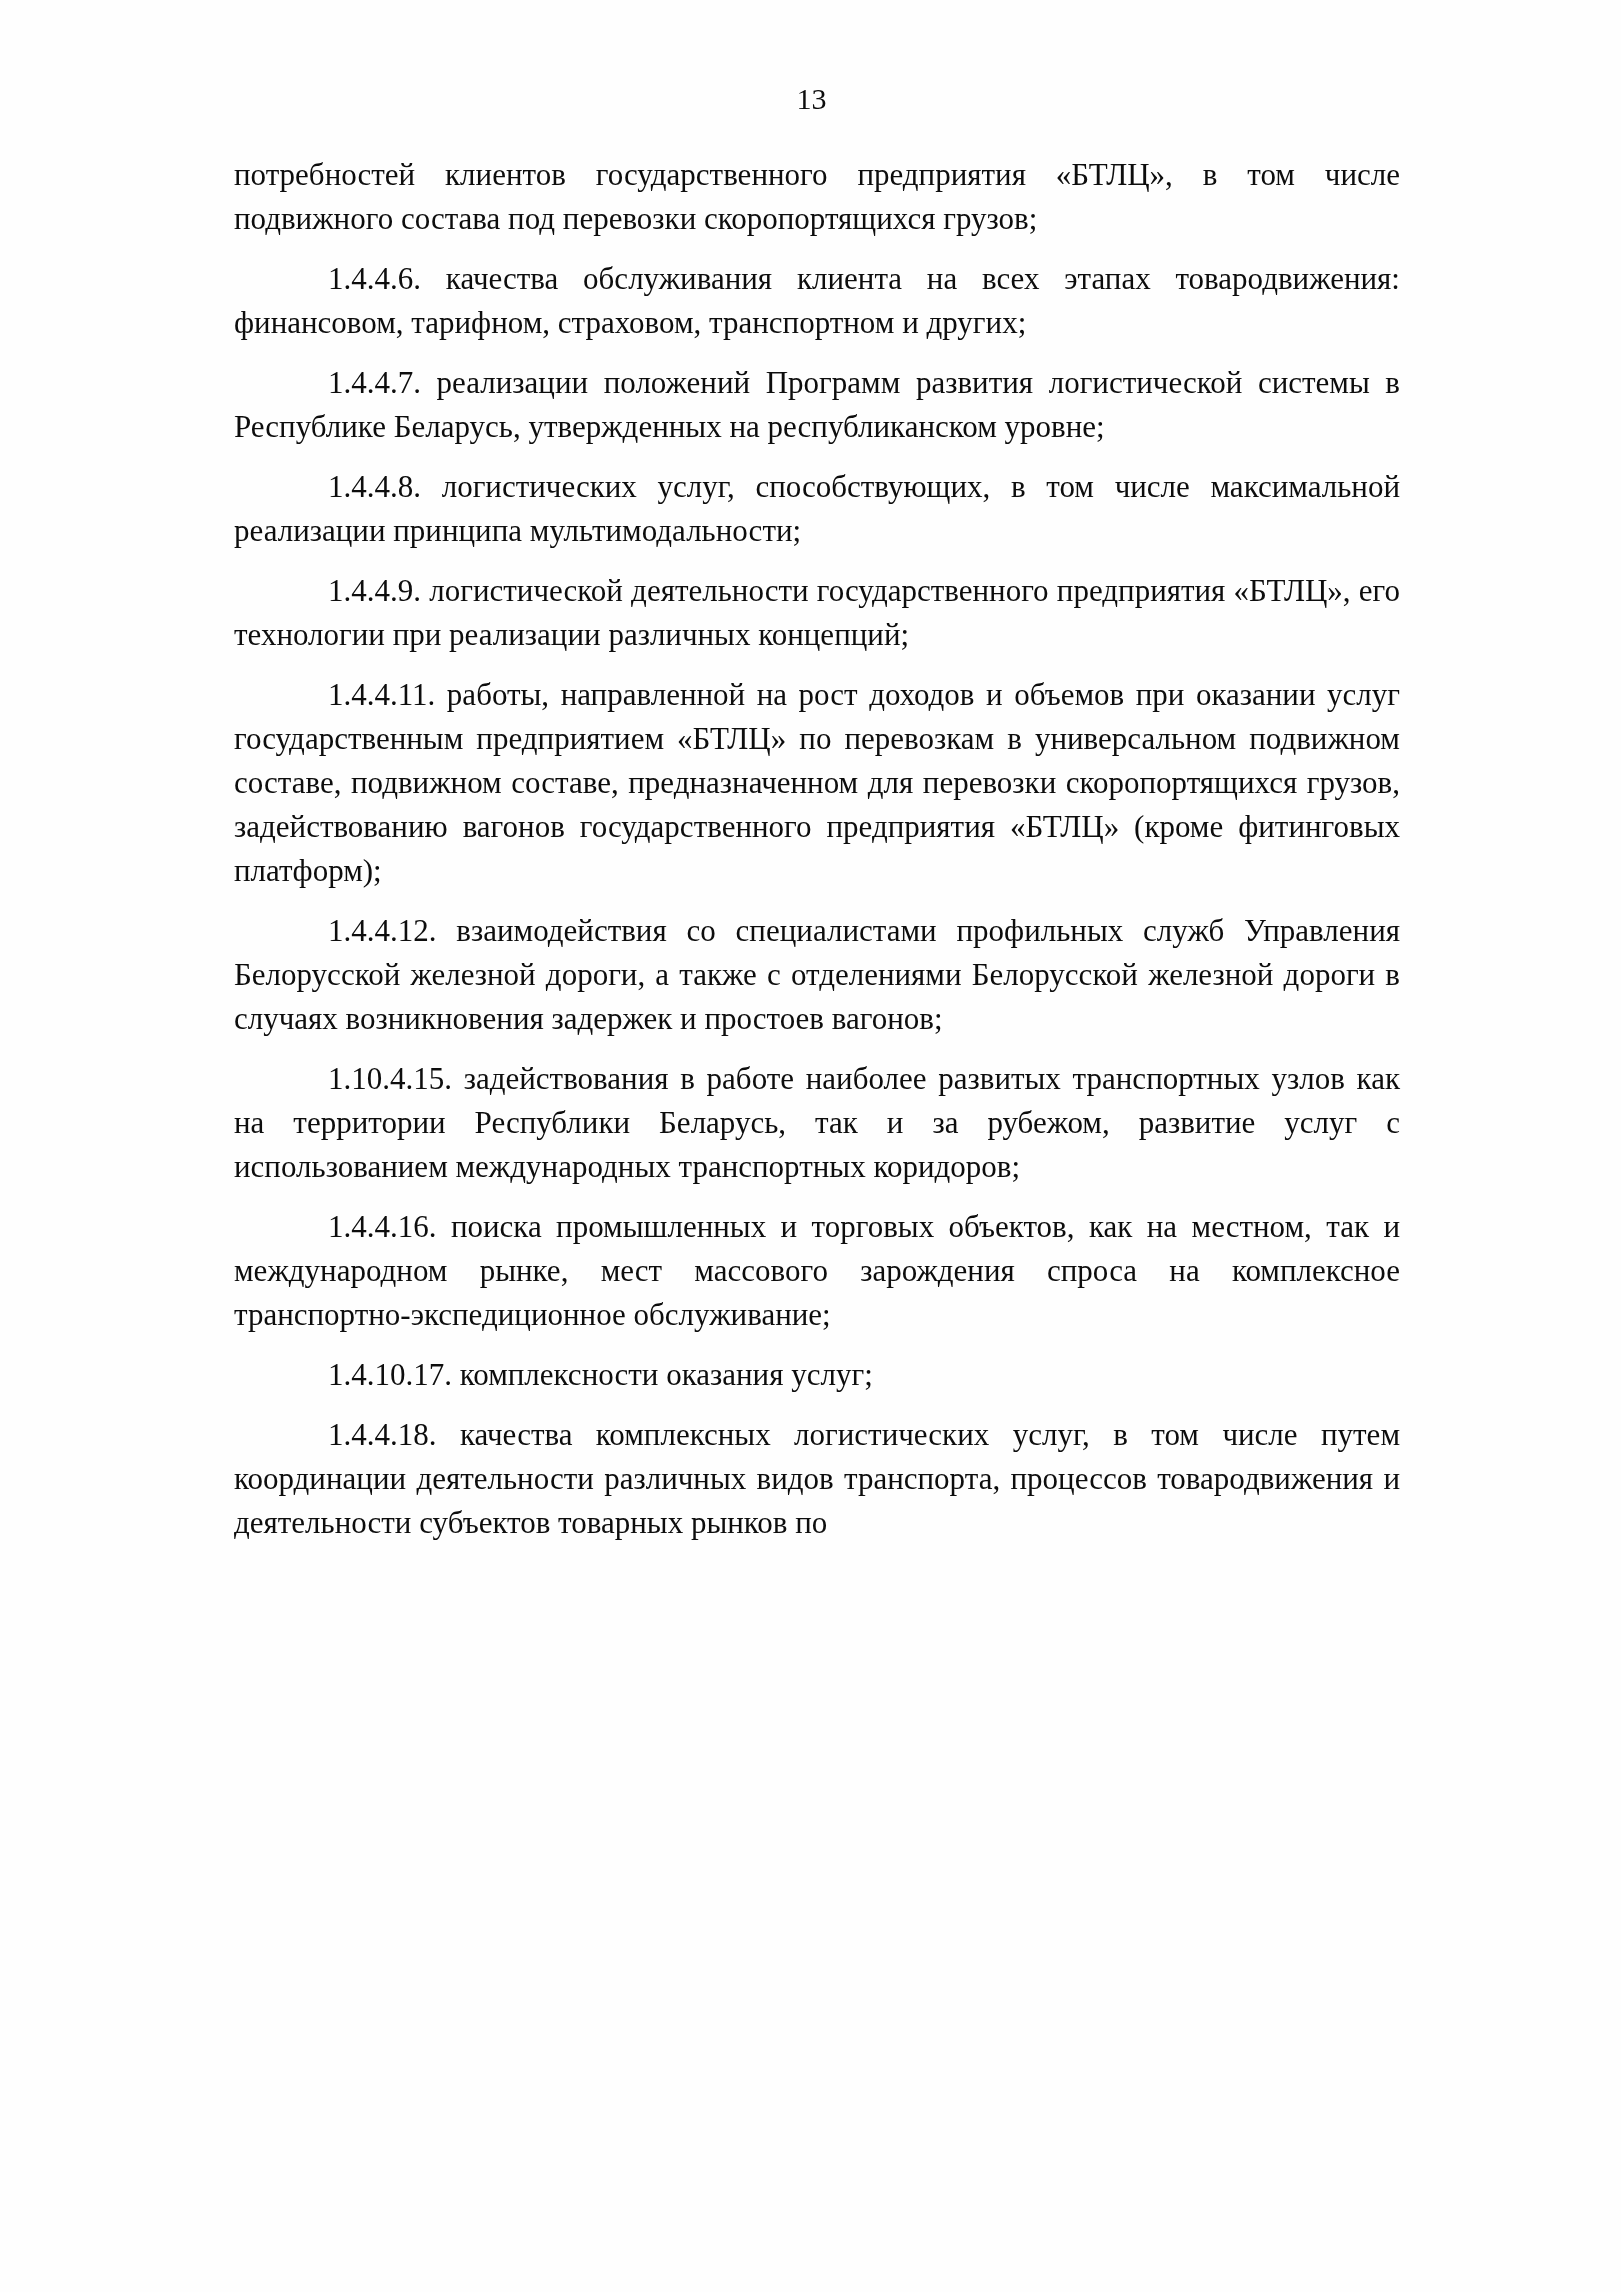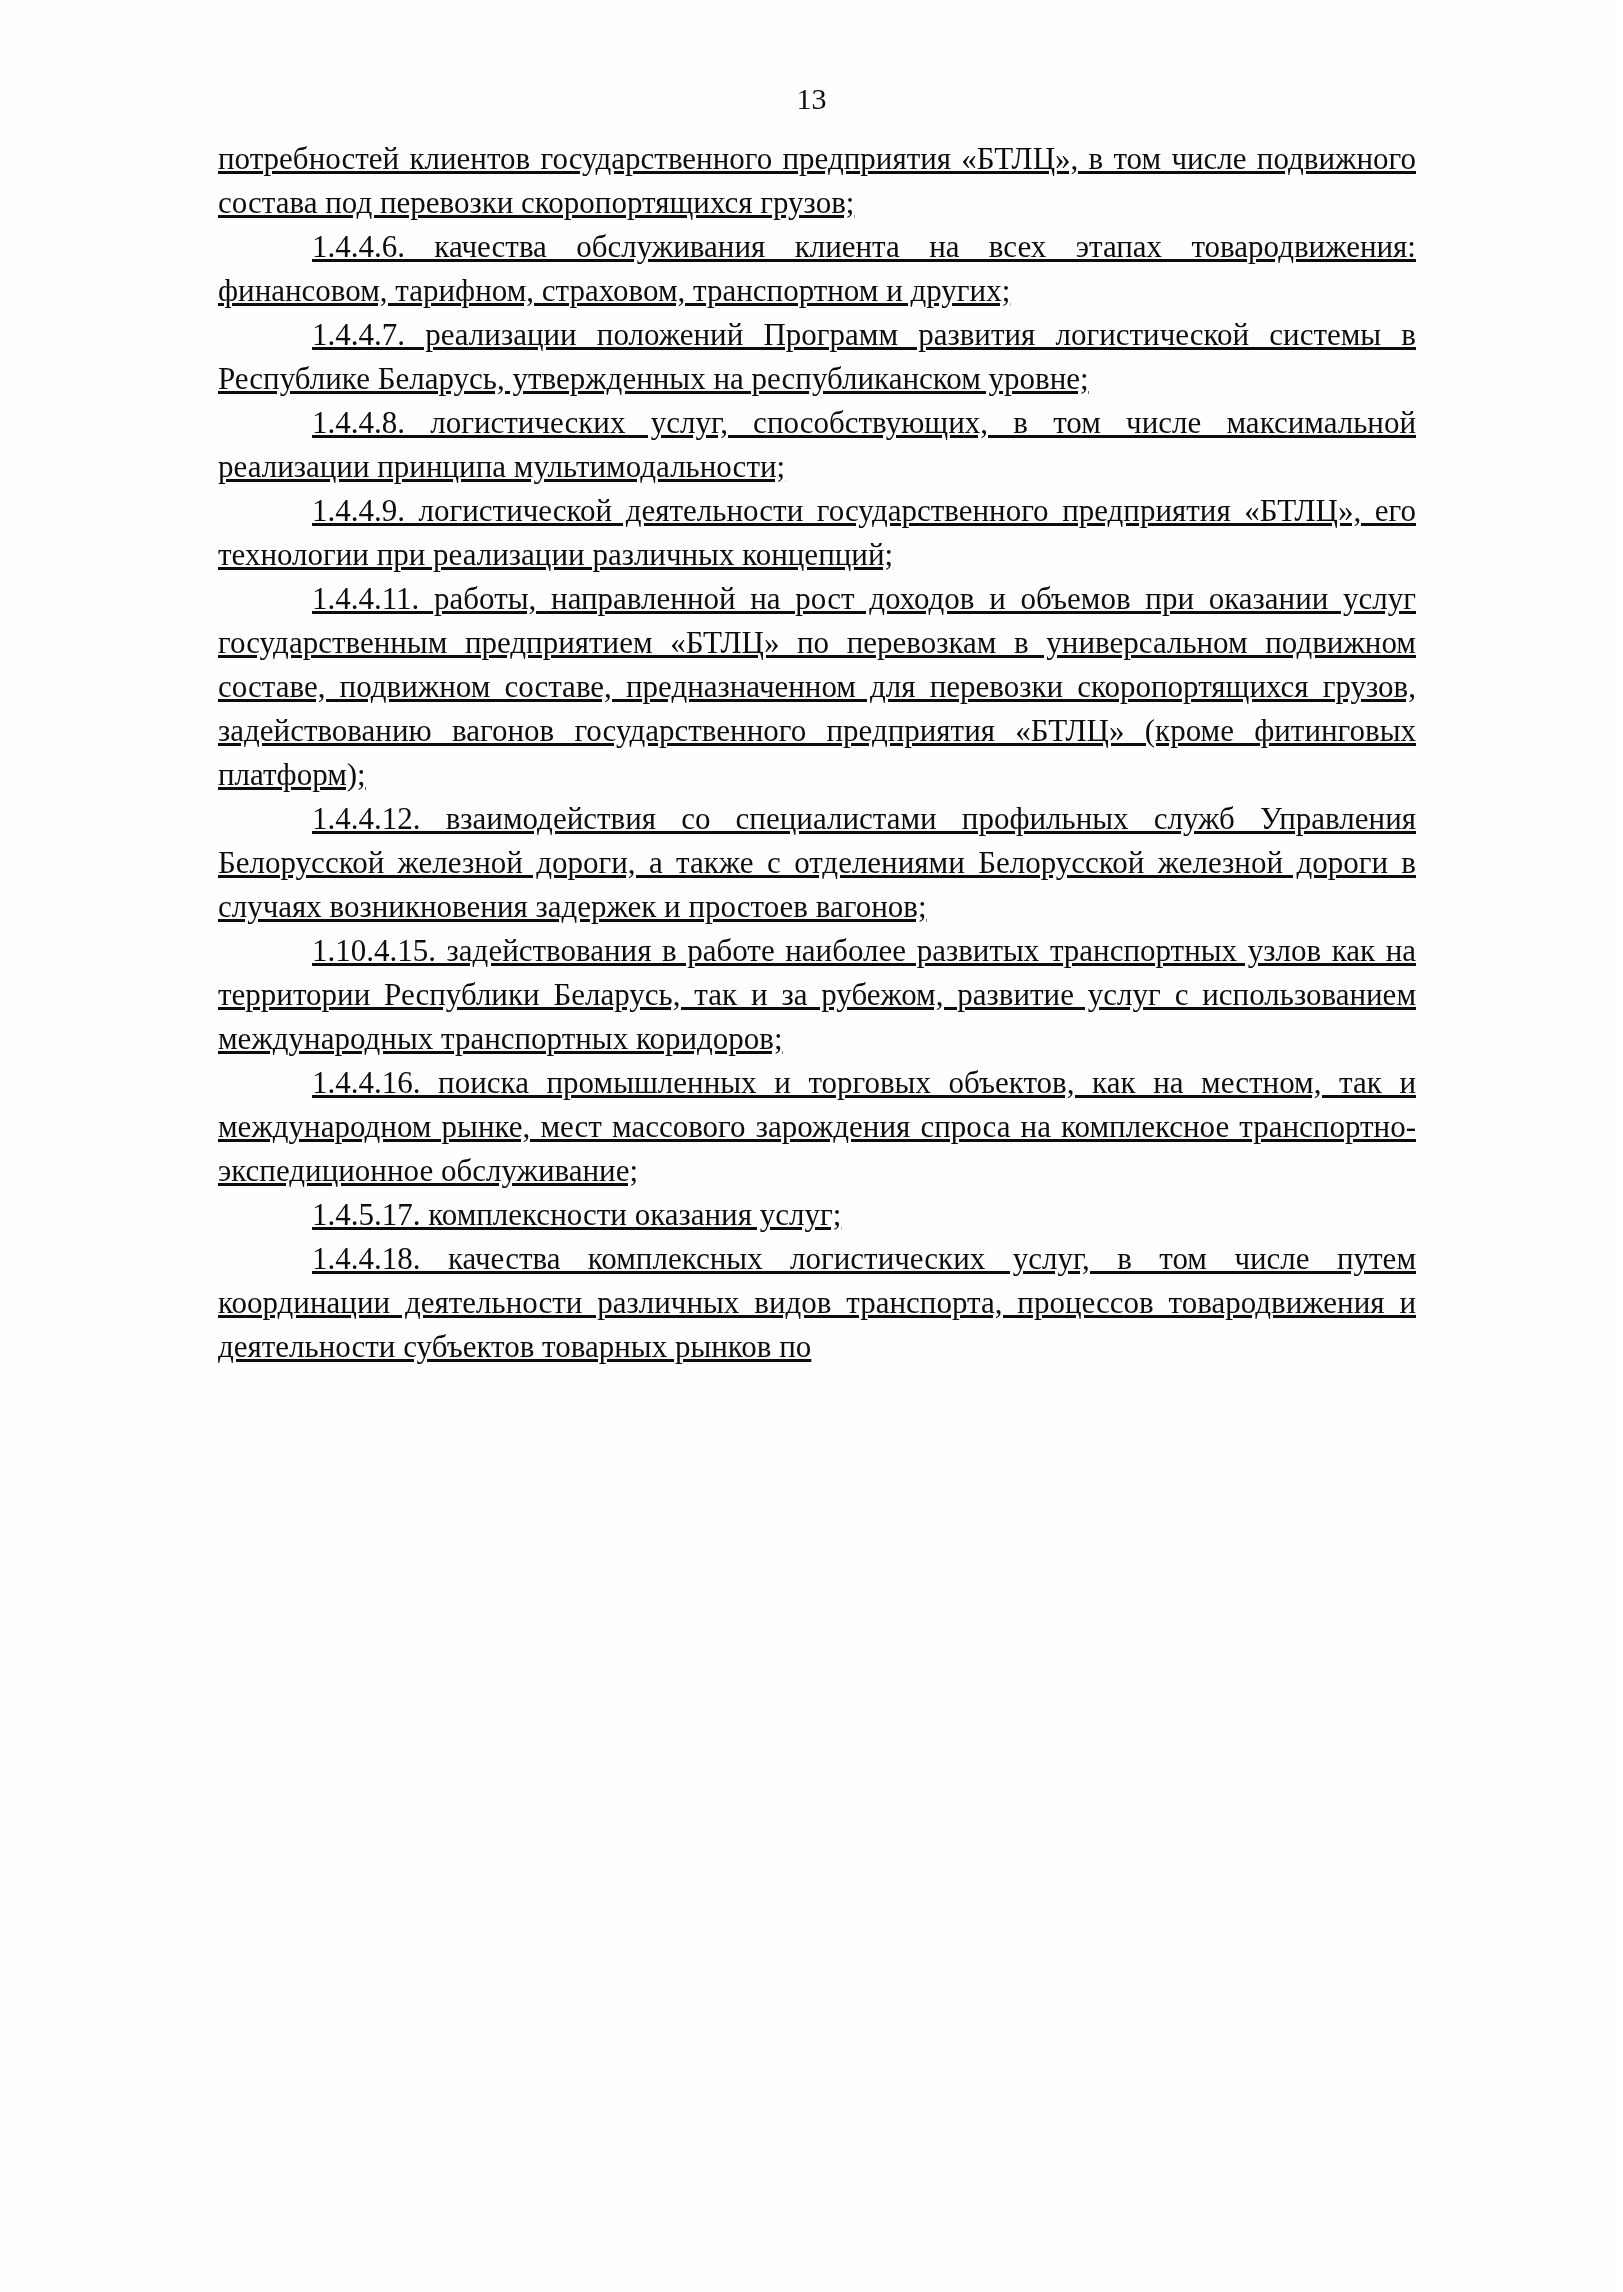--- a/index.html
+++ b/index.html
@@ -37,27 +37,26 @@
     position: absolute;
     top: 137px;
     left: 218px;
     width: 1198px;
     font-size: 31px;
     line-height: 44px;
     text-align: justify;
     color: #0d0d0d;
   }
   .para {
-    margin: 0;
+    margin: 16px;
     padding: 0;
     text-indent: 94px;
     text-align: justify;
     text-justify: inter-word;
     white-space: normal;
-    text-decoration: underline;
   }
   .para.no-indent {
     text-indent: 0;
   }
   
   .body-text, .page-number {
     -webkit-font-smoothing: antialiased;
   }
 </style>
 </head>
@@ -70,18 +69,18 @@
   <div class="body-text">
     <p class="para no-indent">потребностей клиентов государственного предприятия «БТЛЦ», в том числе подвижного состава под перевозки скоропортящихся грузов;</p>
     <p class="para">1.4.4.6. качества обслуживания клиента на всех этапах товародвижения: финансовом, тарифном, страховом, транспортном и других;</p>
     <p class="para">1.4.4.7. реализации положений Программ развития логистической системы в Республике Беларусь, утвержденных на республиканском уровне;</p>
     <p class="para">1.4.4.8. логистических услуг, способствующих, в том числе максимальной реализации принципа мультимодальности;</p>
     <p class="para">1.4.4.9. логистической деятельности государственного предприятия «БТЛЦ», его технологии при реализации различных концепций;</p>
     <p class="para">1.4.4.11. работы, направленной на рост доходов и объемов при оказании услуг государственным предприятием «БТЛЦ» по перевозкам в универсальном подвижном составе, подвижном составе, предназначенном для перевозки скоропортящихся грузов, задействованию вагонов государственного предприятия «БТЛЦ» (кроме фитинговых платформ);</p>
     <p class="para">1.4.4.12. взаимодействия со специалистами профильных служб Управления Белорусской железной дороги, а также с отделениями Белорусской железной дороги в случаях возникновения задержек и простоев вагонов;</p>
     <p class="para">1.10.4.15. задействования в работе наиболее развитых транспортных узлов как на территории Республики Беларусь, так и за рубежом, развитие услуг с использованием международных транспортных коридоров;</p>
     <p class="para">1.4.4.16. поиска промышленных и торговых объектов, как на местном, так и международном рынке, мест массового зарождения спроса на комплексное транспортно-экспедиционное обслуживание;</p>
-    <p class="para">1.4.5.17. комплексности оказания услуг;</p>
+    <p class="para">1.4.10.17. комплексности оказания услуг;</p>
     <p class="para">1.4.4.18. качества комплексных логистических услуг, в том числе путем координации деятельности различных видов транспорта, процессов товародвижения и деятельности субъектов товарных рынков по</p>
   </div>
 
 </div>
 
 
 </body></html>

